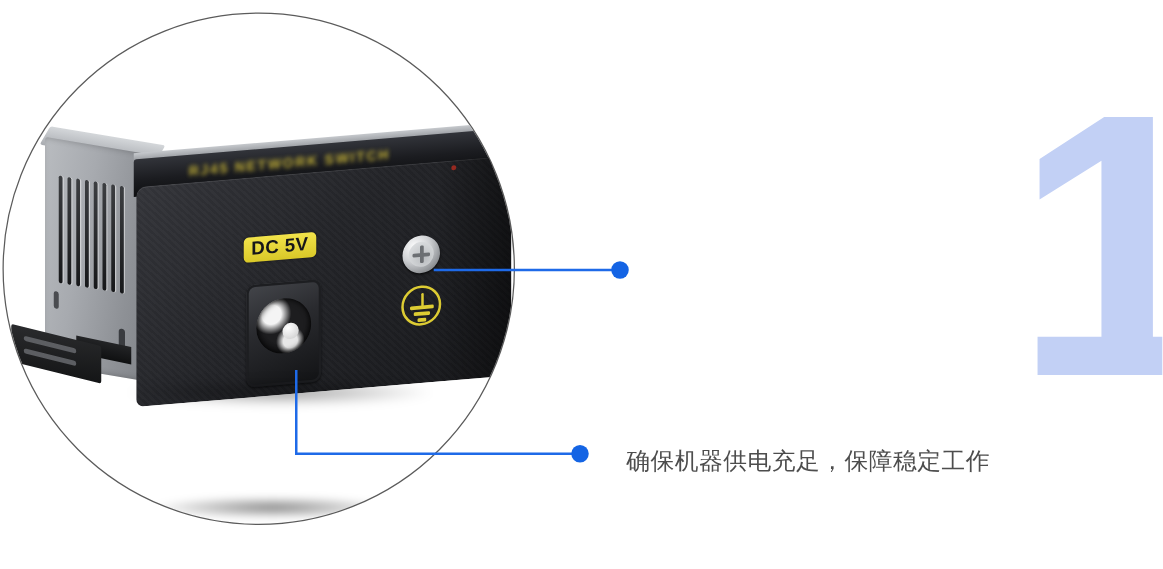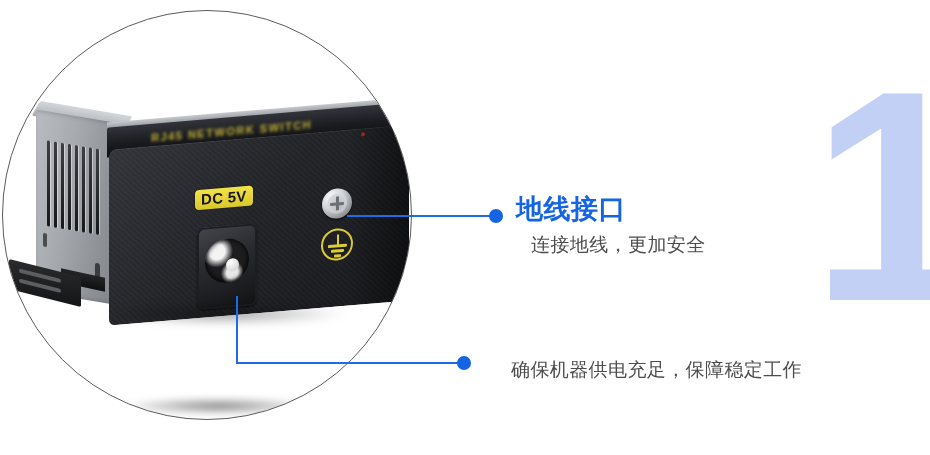--- a/index.html
+++ b/index.html
@@ -371,21 +371,21 @@
     color: #4d4d4d;
     font-size: 19px;
     line-height: 1.35;
     white-space: nowrap;
     margin-top: 8px;
     letter-spacing: .4px;
   }
   .cap1 { left: 516px; top: 194px; }
   .cap1 .cap-sub { margin-left: 15px; }
   .cap2 { left: 487px; top: 349px; }
-  .cap2 .cap-sub { margin-left: 24px; }
+  .cap2 .cap-sub { margin-left: 14px; }
 </style>
 </head>
 <body>
 
 <div class="stage">
 
   <div class="watermark">1</div>
 
   <div class="photo-circle">
     <div class="photo-inner">
@@ -444,22 +444,18 @@
     </div>
   </div>
 
   <div class="leader ld1-h"></div>
   <div class="leader-dot ld1-dot"></div>
 
   <div class="leader ld2-v"></div>
   <div class="leader ld2-h"></div>
   <div class="leader-dot ld2-dot"></div>
 
-  <div class="caption cap1">
-    <div class="cap-title">地线接口</div>
-    <div class="cap-sub">连接地线，更加安全</div>
-  </div>
 
   <div class="caption cap2">
     <div class="cap-sub">确保机器供电充足，保障稳定工作</div>
   </div>
 
 </div>
 
 </body></html>

